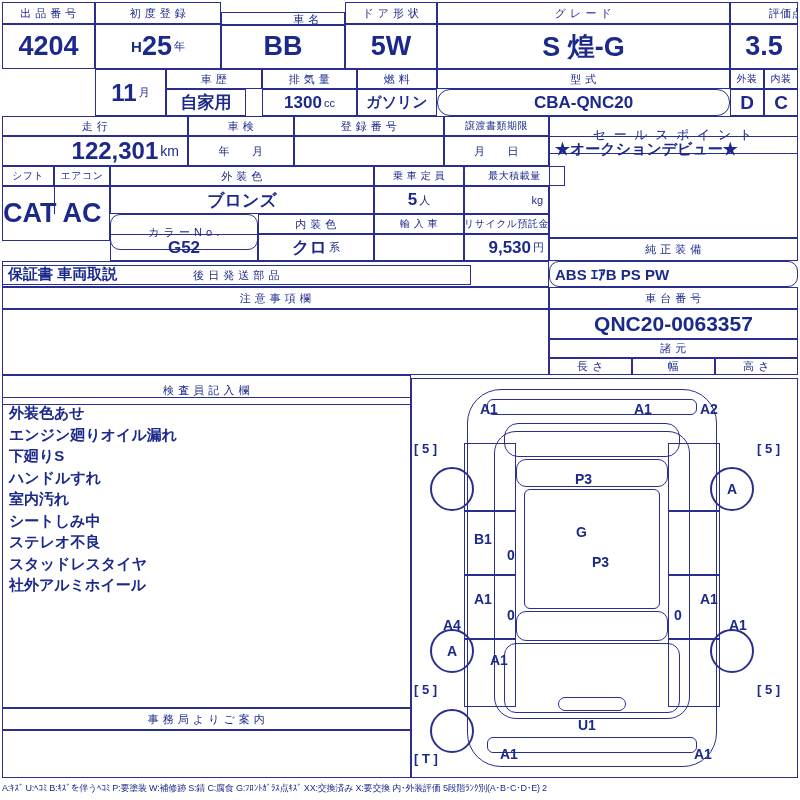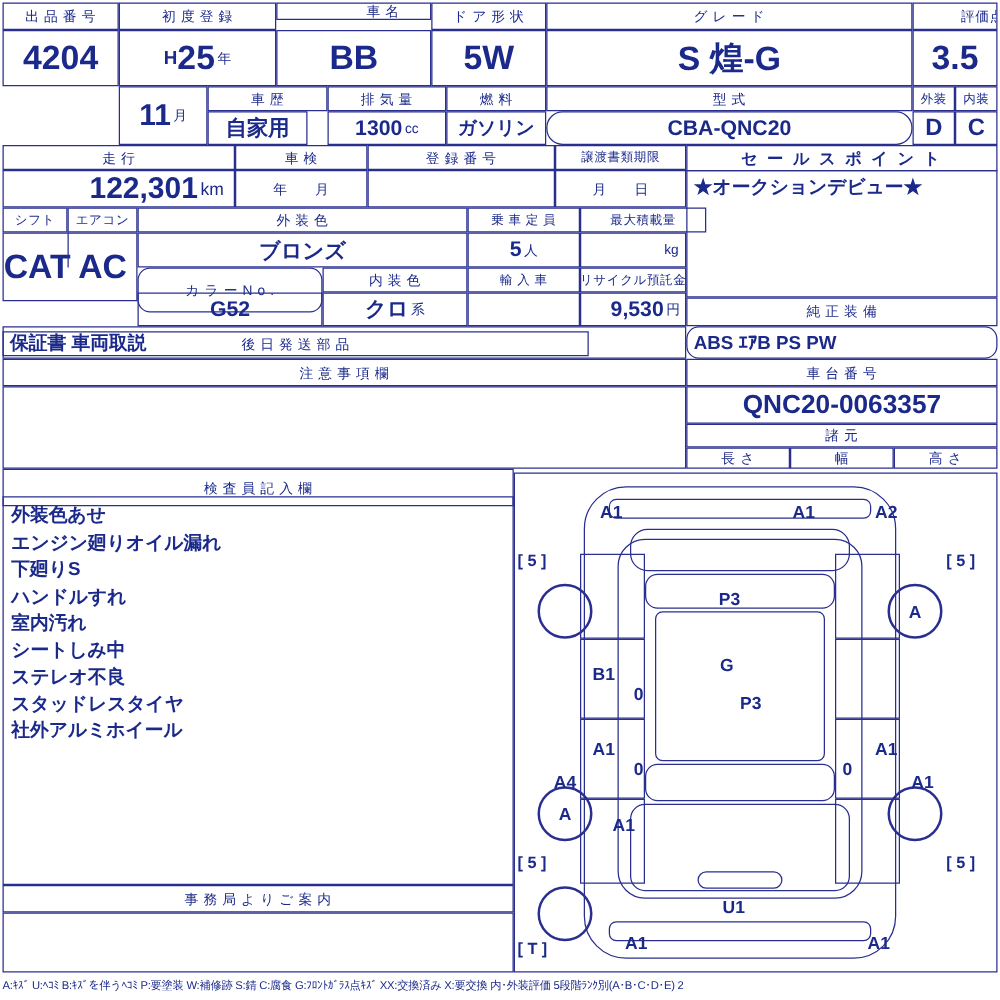--- a/index.html
+++ b/index.html
@@ -122,21 +122,21 @@
   <div class="box lbl" style="left:2px;top:2px;width:93px;height:22px;">出 品 番 号</div>
   <div class="box huge" style="left:2px;top:24px;width:93px;height:45px;">4204</div>
 
   <div class="box lbl" style="left:95px;top:2px;width:126px;height:22px;">初 度 登 録</div>
   <div class="box" style="left:95px;top:24px;width:126px;height:45px;">
     <span class="val-sm">H</span>
     <span class="huge">25</span>
     <span class="unit">年</span>
   </div>
 
-  <div class="box lbl" style="left:221px;top:2px;width:124px;height:14px;padding-left:47px;">車 名</div>
+  <div class="box lbl" style="left:221px;top:12px;width:124px;height:14px;padding-left:47px;">車 名</div>
   <div class="box huge" style="left:221px;top:24px;width:124px;height:45px;">BB</div>
 
   <div class="box lbl" style="left:345px;top:2px;width:92px;height:22px;">ド ア 形 状</div>
   <div class="box huge" style="left:345px;top:24px;width:92px;height:45px;">5W</div>
 
   <div class="box lbl" style="left:437px;top:2px;width:293px;height:22px;">グ レ ー ド</div>
   <div class="box huge" style="left:437px;top:24px;width:293px;height:45px;">S 煌-G</div>
 
   <div class="box lbl" style="left:730px;top:2px;width:68px;height:22px;padding-left:44px;">評価点</div>
   <div class="box huge" style="left:730px;top:24px;width:68px;height:45px;">3.5</div>
@@ -226,21 +226,21 @@
     <span class="val-md">9,530</span>
     <span class="unit">円</span>
   </div>
 
   <div class="box lbl" style="left:2px;top:241px;width:469px;height:20px;margin-top:24px;">後 日 発 送 部 品</div>
   <div class="box val-sm left" style="left:2px;top:261px;width:547px;height:26px;">保証書 車両取説</div>
 
   <div class="box lbl" style="left:2px;top:287px;width:547px;height:22px;">注 意 事 項 欄</div>
   <div class="box" style="left:2px;top:309px;width:547px;height:66px;"></div>
 
-  <div class="box sp-title" style="left:549px;top:116px;width:249px;height:21px;font-weight:bold;">セ ー ル ス ポ イ ン ト</div>
+  <div class="box sp-title" style="left:549px;top:116px;width:249px;height:38px;">セ ー ル ス ポ イ ン ト</div>
   <div class="box sp-text" style="left:549px;top:136px;width:249px;height:102px;align-items:flex-start;justify-content:flex-start;padding:3px 0 0 5px;">★オークションデビュー★</div>
 
   <div class="box lbl" style="left:549px;top:238px;width:249px;height:23px;">純 正 装 備</div>
   <div class="box val-sm left" style="left:549px;top:261px;width:249px;height:26px;border-radius:10px;">ABS ｴｱB PS PW</div>
 
   <div class="box" style="left:549px;top:287px;width:249px;height:2px;border:none;"></div>
 
   <div class="box lbl" style="left:549px;top:287px;width:249px;height:22px;">車 台 番 号</div>
   <div class="box" style="left:549px;top:309px;width:249px;height:30px;">
     <span class="big" style="font-size:21px;">QNC20-0063357</span>

